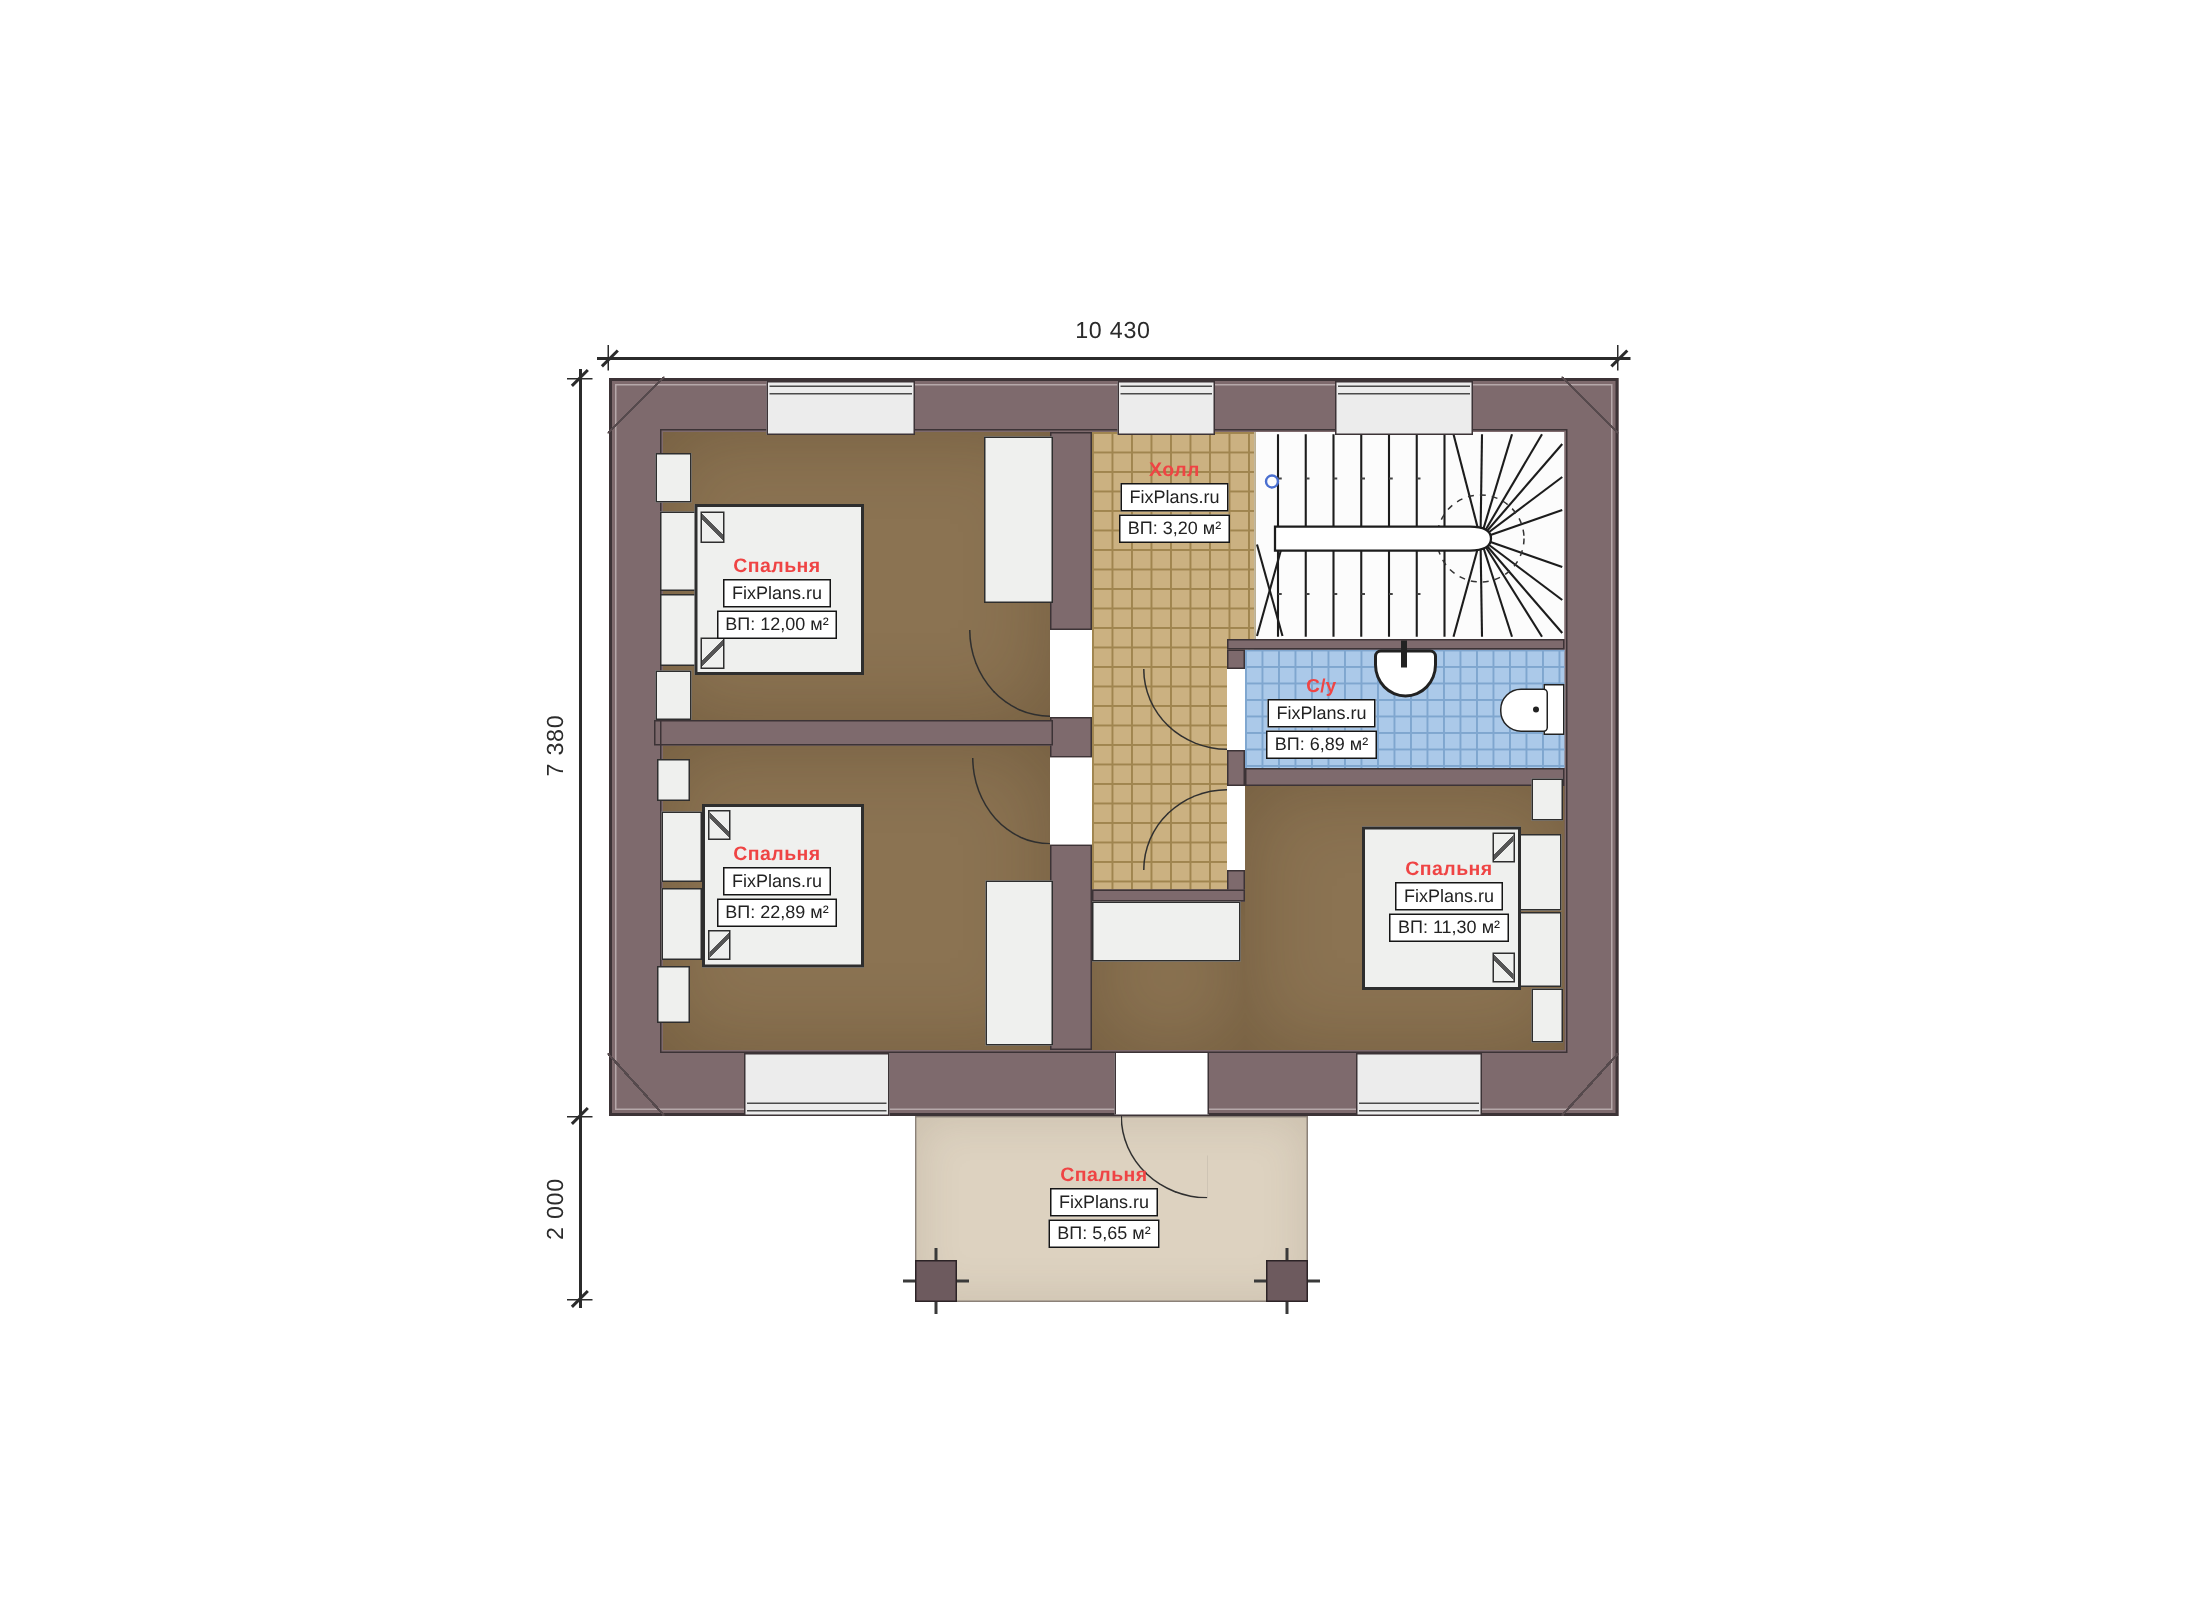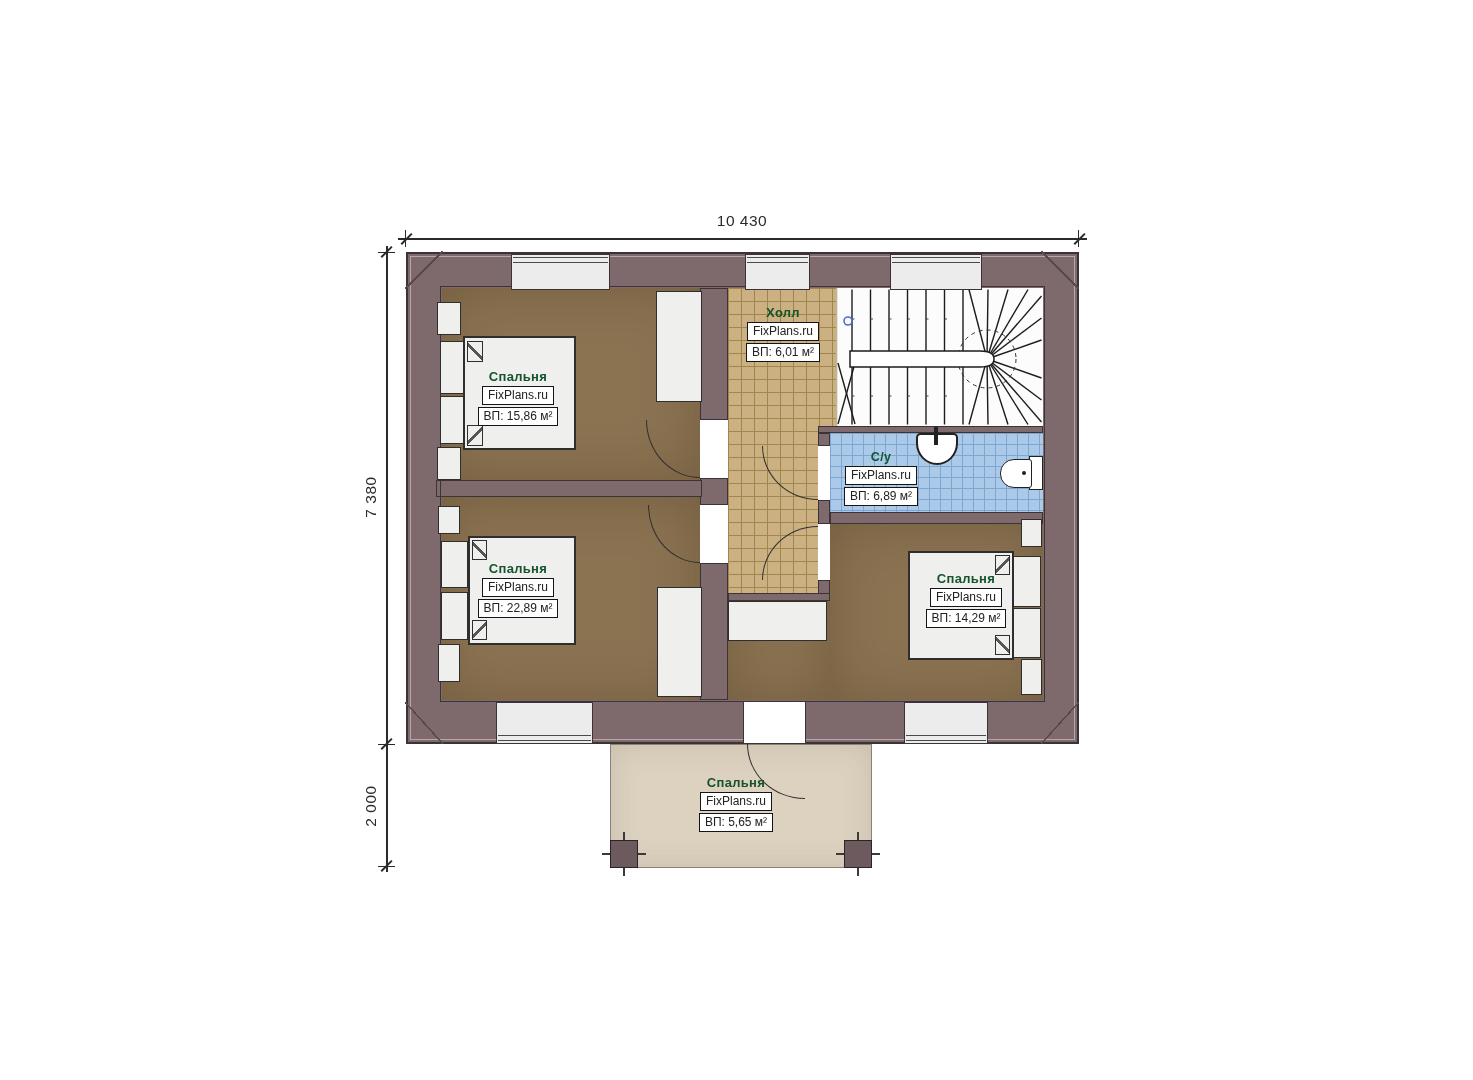--- a/index.html
+++ b/index.html
@@ -48,21 +48,21 @@
 
   
   .furn{background:var(--furniture);border:1.5px solid var(--outline);}
   .bed{background:var(--furniture);border:2px solid var(--outline);}
   .pillow{background:var(--furniture);border:1.2px solid var(--outline);}
   .pillow.fold-r{background-image:linear-gradient(45deg,transparent 44%,#555 44%,#555 56%,transparent 56%);}
   .pillow.fold-l{background-image:linear-gradient(-45deg,transparent 44%,#555 44%,#555 56%,transparent 56%);}
 
   
   .roomlabel{display:flex;flex-direction:column;align-items:center;gap:2px;z-index:30;}
-  .rname{font-size:13px;font-weight:bold;color:#14532d;letter-spacing:.3px;white-space:nowrap;}
+  .rname{font-size:13px;font-weight:bold;color:#ef4444;letter-spacing:.3px;white-space:nowrap;}
   .tag{background:#fff;border:1.6px solid #151515;color:#222;font-size:12px;line-height:15px;
        padding:1px 5px;white-space:nowrap;text-align:center;}
 
   
   .balcony-slab{left:610px;top:744px;width:262px;height:124px;background:var(--balconyFloor);
                 border:1.8px solid #8b8178;box-shadow:inset 0 0 30px rgba(90,75,55,.15);}
   .post{background:#6d5a5e;border:1.6px solid #2c2326;}
   .crossline{background:#3a3a3a;}
 
   
@@ -213,36 +213,36 @@
 
   <div class="abs" style="left:934px;top:427px;width:4px;height:18px;background:#222;z-index:9;"></div>
   <div class="abs" style="left:916px;top:433px;width:42px;height:32px;background:#fff;border:2px solid #222;border-radius:5px 5px 55% 55%/5px 5px 75% 75%;z-index:8;"></div>
   <div class="abs" style="left:1029px;top:456px;width:14px;height:34px;background:#fff;border:1.8px solid #222;z-index:8;"></div>
   <div class="abs" style="left:1000px;top:459px;width:32px;height:29px;background:#fff;border:1.8px solid #222;border-radius:14px 3px 3px 14px;z-index:9;"></div>
   <div class="abs" style="left:1022px;top:471px;width:4px;height:4px;background:#222;border-radius:50%;z-index:10;"></div>
 
   <div class="abs roomlabel" style="left:460px;top:369px;width:116px;">
     <div class="rname">Спальня</div>
     <div class="tag">FixPlans.ru</div>
-    <div class="tag">ВП: 15,86 м²</div>
+    <div class="tag">ВП: 12,00 м²</div>
   </div>
   <div class="abs roomlabel" style="left:460px;top:561px;width:116px;">
     <div class="rname">Спальня</div>
     <div class="tag">FixPlans.ru</div>
     <div class="tag">ВП: 22,89 м²</div>
   </div>
   <div class="abs roomlabel" style="left:908px;top:571px;width:116px;">
     <div class="rname">Спальня</div>
     <div class="tag">FixPlans.ru</div>
-    <div class="tag">ВП: 14,29 м²</div>
+    <div class="tag">ВП: 11,30 м²</div>
   </div>
   <div class="abs roomlabel" style="left:733px;top:305px;width:100px;">
     <div class="rname">Холл</div>
     <div class="tag">FixPlans.ru</div>
-    <div class="tag">ВП: 6,01 м²</div>
+    <div class="tag">ВП: 3,20 м²</div>
   </div>
   <div class="abs roomlabel" style="left:833px;top:450px;width:96px;">
     <div class="rname" style="font-size:12.5px;">С/у</div>
     <div class="tag">FixPlans.ru</div>
     <div class="tag">ВП: 6,89 м²</div>
   </div>
   <div class="abs roomlabel" style="left:690px;top:775px;width:92px;">
     <div class="rname">Спальня</div>
     <div class="tag">FixPlans.ru</div>
     <div class="tag">ВП: 5,65 м²</div>

